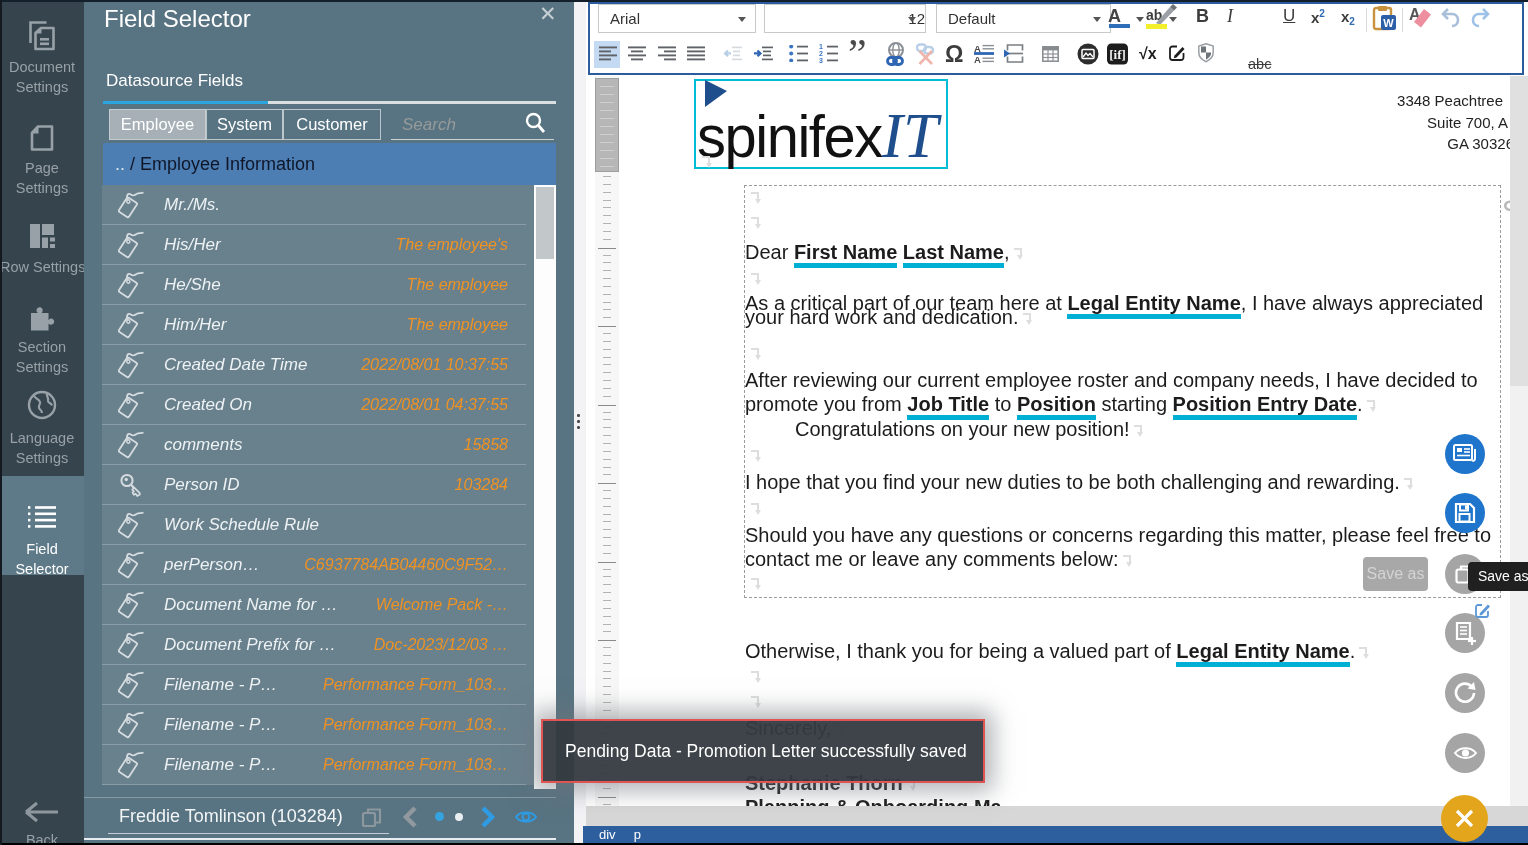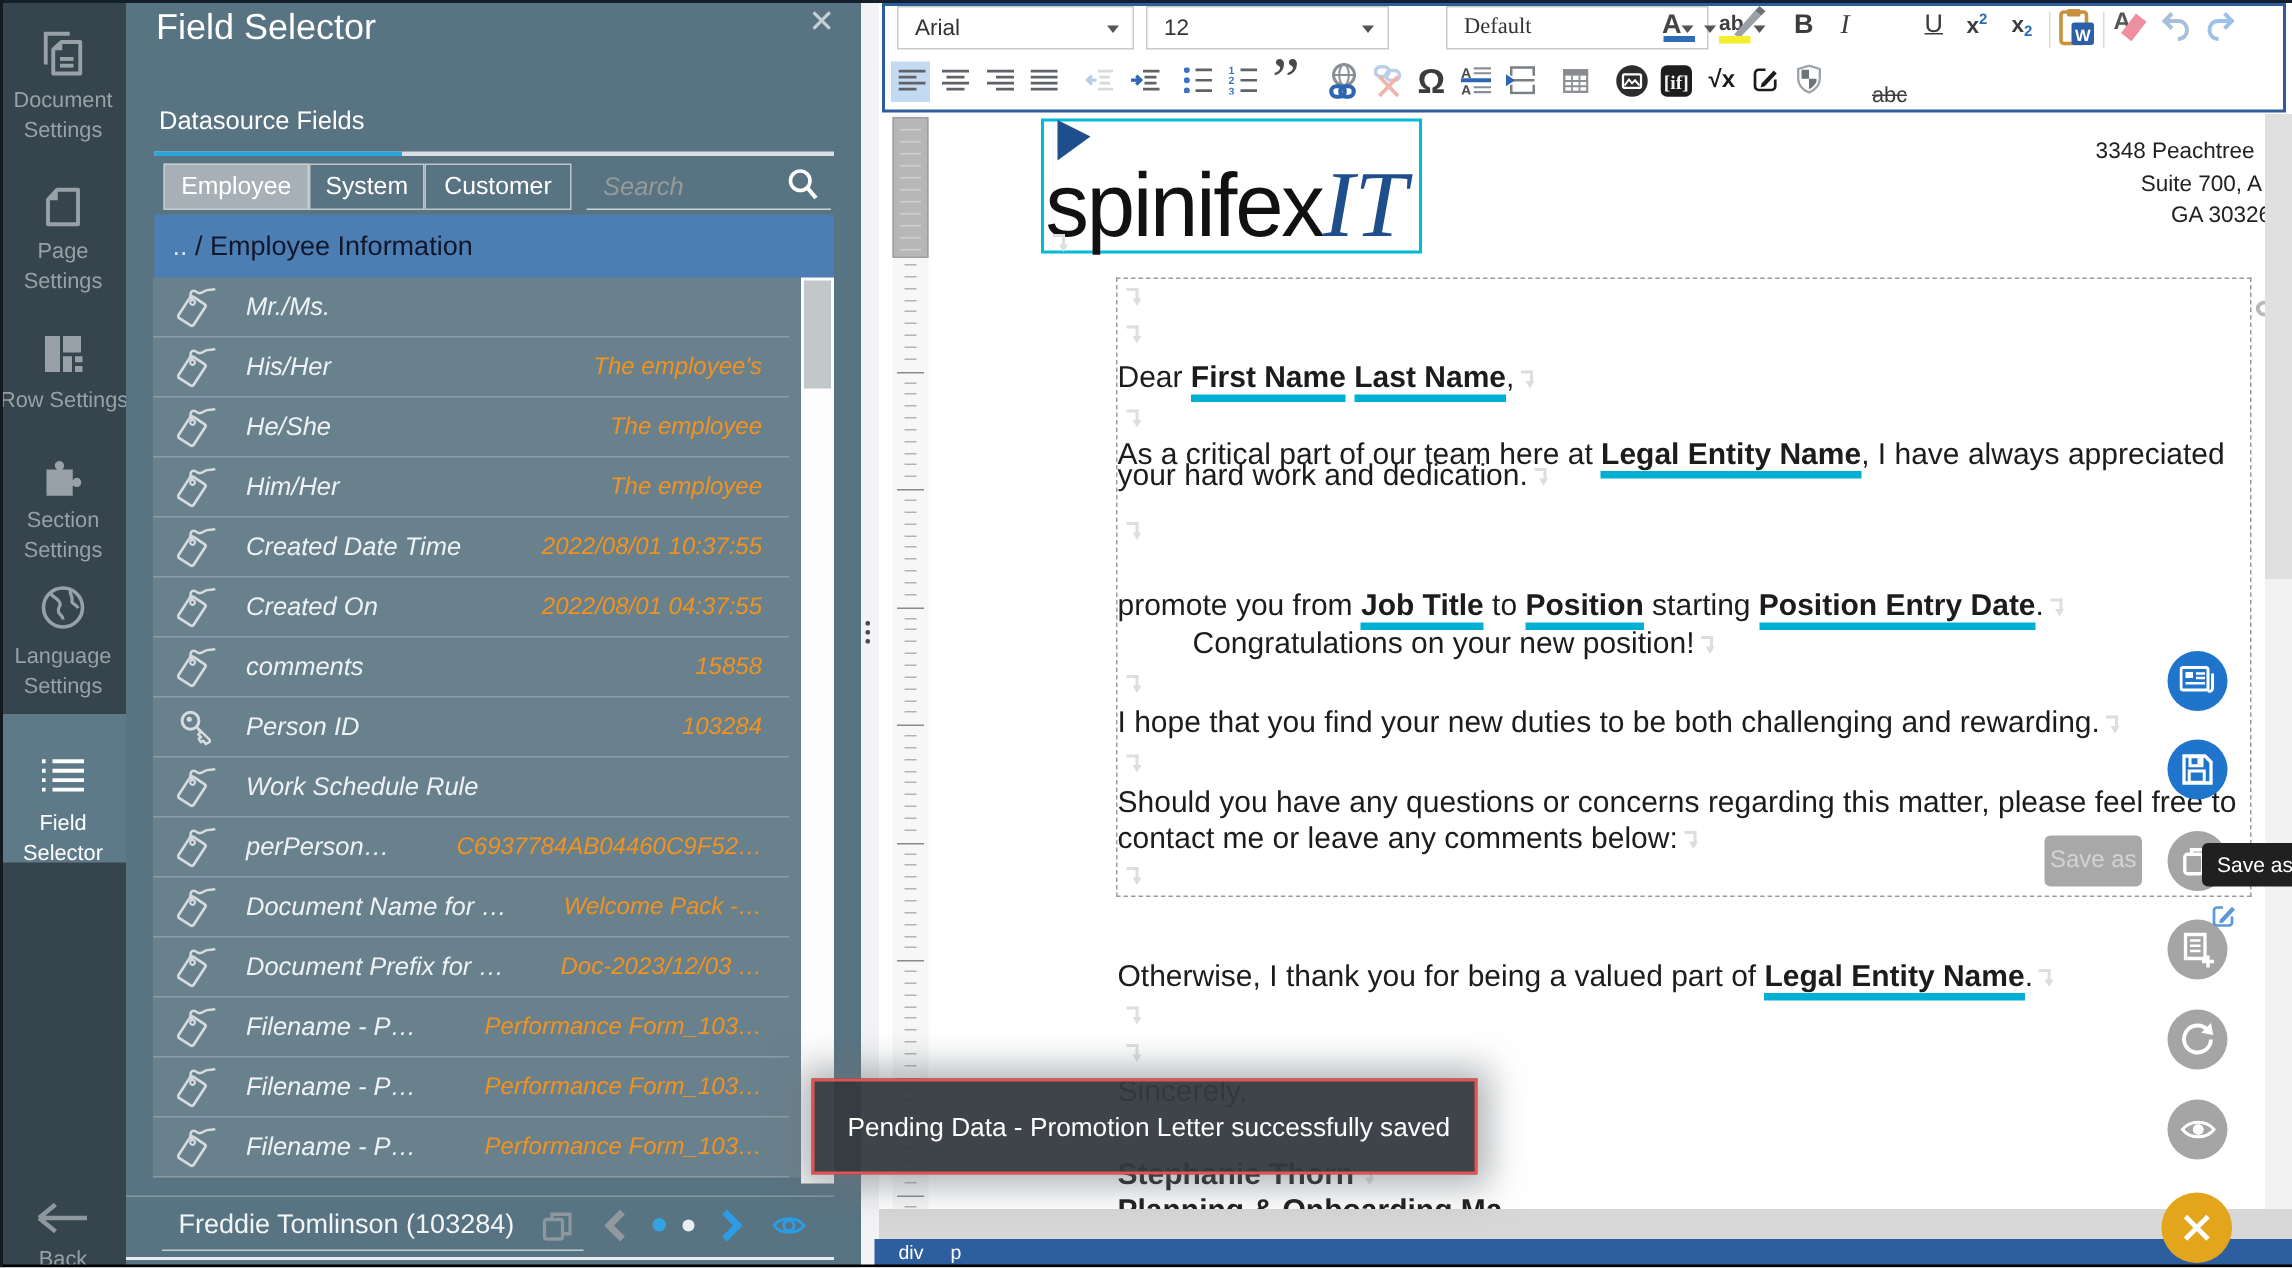--- a/index.html
+++ b/index.html
@@ -215,20 +215,21 @@
 
     <div id="dashbox"></div>
 
     <span class="pm pm-abs" style="left:161px; top:114px"></span>
     <span class="pm pm-abs" style="left:161px; top:139px"></span>
     <div class="ln" style="left:159px; top:165px">Dear <span class="mf">First Name</span> <span class="mf">Last Name</span>,<span class="pm"></span></div>
     <span class="pm pm-abs" style="left:161px; top:195px"></span>
     <div class="ln" style="left:159px; top:216px">As a critical part of our team here at <span class="mf">Legal Entity Name</span>, I have always appreciated</div>
     <div class="ln" style="left:159px; top:230px">your hard work and dedication.<span class="pm"></span></div>
     <span class="pm pm-abs" style="left:161px; top:270px"></span>
+    <div class="ln" style="left:159px; top:293px">After reviewing our current employee roster and company needs, I have decided to</div>
     <div class="ln" style="left:159px; top:317px">promote you from <span class="mf">Job Title</span> to <span class="mf">Position</span> starting <span class="mf">Position Entry Date</span>.<span class="pm"></span></div>
     <div class="ln" style="left:209px; top:342px">Congratulations on your new position!<span class="pm"></span></div>
     <span class="pm pm-abs" style="left:161px; top:372px"></span>
     <div class="ln" style="left:159px; top:395px">I hope that you find your new duties to be both challenging and rewarding.<span class="pm"></span></div>
     <span class="pm pm-abs" style="left:161px; top:425px"></span>
     <div class="ln" style="left:159px; top:472px">contact me or leave any comments below:<span class="pm"></span></div>
     <div class="ln" style="left:159px; top:448px">Should you have any questions or concerns regarding this matter, please feel free to</div>
     <span class="pm pm-abs" style="left:161px; top:500px"></span>
     <div class="ln" style="left:159px; top:564px">Otherwise, I thank you for being a valued part of <span class="mf">Legal Entity Name</span>.<span class="pm"></span></div>
     <span class="pm pm-abs" style="left:161px; top:593px"></span>
@@ -509,22 +510,22 @@
     </svg>
     <div id="footer-line1"></div>
     <div class="abs" style="left:0; top:797px; width:472px; height:1px; background:rgba(255,255,255,0.28)"></div>
     <div id="footer-line2"></div>
   </div>
 
   <div class="abs" id="gapstrip"></div>
 
   <div class="abs" id="toolbar"></div>
   <div class="dd abs" style="left:598px; width:158px;">Arial</div>
-  <div class="dd abs" style="left:764px; width:162px;">12</div>
-  <div class="dd abs" style="left:964px; width:175px;font-family:Liberation Serif, serif;">Default</div>
+  <div class="dd abs" style="left:764px; width:162px;text-align:right;">12</div>
+  <div class="dd abs" style="left:936px; width:175px;">Default</div>
 
   <div class="abs" style="left:1108px; top:6px; font-size:18px; color:#444; font-weight:bold;">A</div>
   <div class="abs" style="left:1109px; top:24px; width:21px; height:4px; background:#2e6db8;"></div>
   <div class="abs caret1" style="left:1136px; top:17px;"></div>
   <div class="abs" style="left:1146px; top:7px; font-size:14px; color:#3d3d3d; font-weight:bold;">ab</div>
   <svg class="abs" style="left:1152px; top:3px" width="26" height="22" viewBox="0 0 26 22">
     <path d="M4 20 L18 4 l4 3.5 L8 22 Z" fill="#9aa0a6"></path>
     <path d="M18 4 l3 -3 l4 3.5 l-3 3 Z" fill="#6d7277"></path>
   </svg>
   <div class="abs" style="left:1146px; top:24px; width:21px; height:5px; background:#f3ef2b;"></div>

